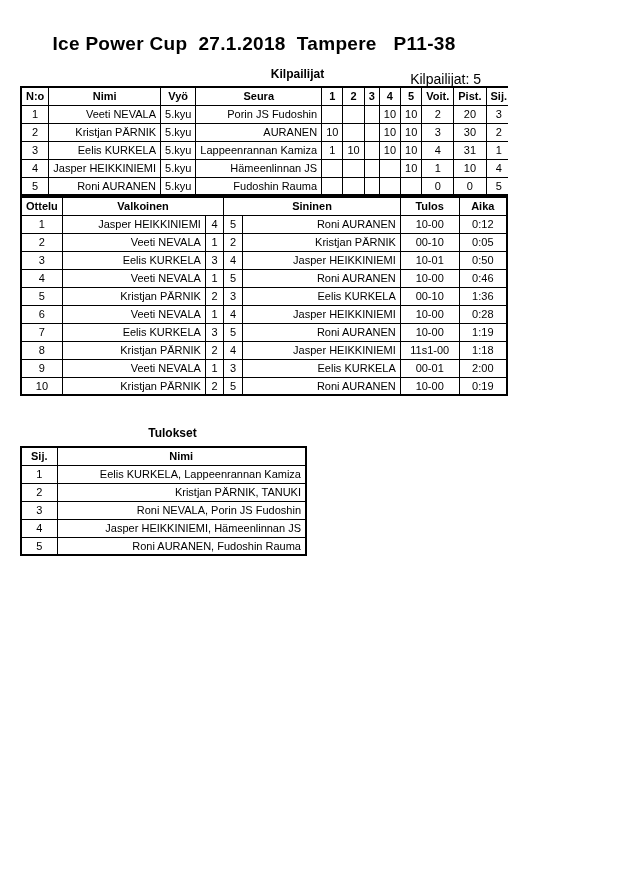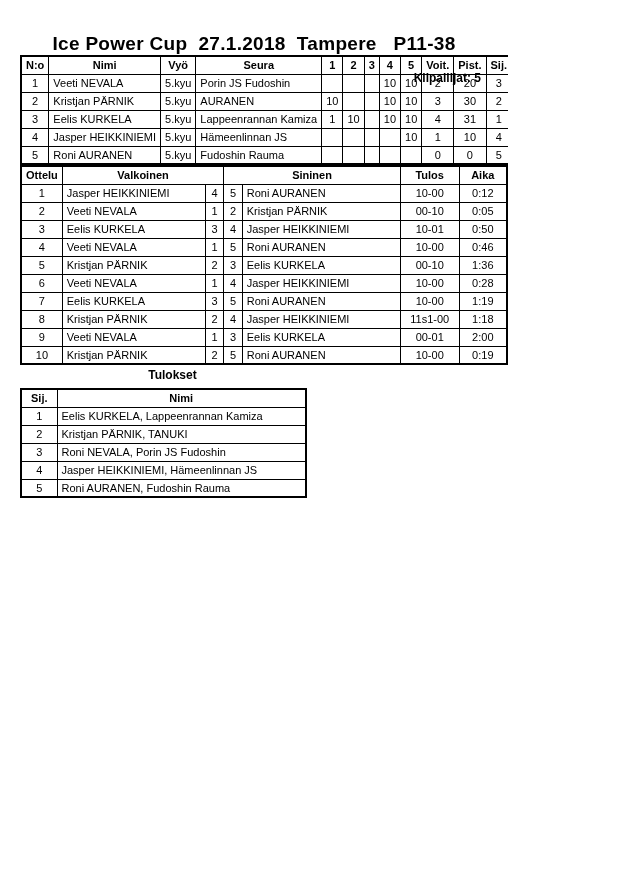--- a/index.html
+++ b/index.html
@@ -18,53 +18,54 @@
     letter-spacing: 0.3px;
     white-space: pre;
   }
   .sec-head {
     font-size: 12px;
     font-weight: bold;
     text-align: center;
   }
   .sec1-head { margin: 12px 0 5px 30px; width: 535px; }
   .sec2-head { margin: 20px 0 6px 30px; width: 535px; }
-  .sec3-head { margin: 3px 0 6px 30px; width: 285px; }
+  .sec3-head { margin: 30px 0 6px 30px; width: 285px; }
   .count {
     position: absolute;
     top: 71px; right: 27px;
-    font-size: 12px;
-    font-weight: bold;
+    font-size: 14px;
+    font-weight: normal;
   }
   table.grid {
     border-collapse: collapse;
     margin-left: 20px;
     border: 2px solid #000;
     table-layout: fixed;
   }
   .grid th, .grid td {
     border: 1px solid #000;
     font-size: 11px;
     height: 18px;
     padding: 0 4px;
     overflow: hidden;
     white-space: nowrap;
     vertical-align: middle;
   }
   .grid th { font-weight: bold; text-align: center; }
-  .l { text-align: left; }
+  .l { text-align: right; }
   .c { text-align: center; }
 </style>
 </head>
 <body>
 
 <div class="page">
 
   <h1 class="title">Ice Power Cup  27.1.2018  Tampere   P11-38</h1>
 
+  <div class="sec-head sec1-head">Kilpailijat</div>
   <div class="count">Kilpailijat: 5</div>
 
   <table class="grid">
     <colgroup>
       <col style="width:26px">
         <col style="width:146px">
         <col style="width:64px">
         <col style="width:120px">
       <col style="width:18px">
         <col style="width:18px">

